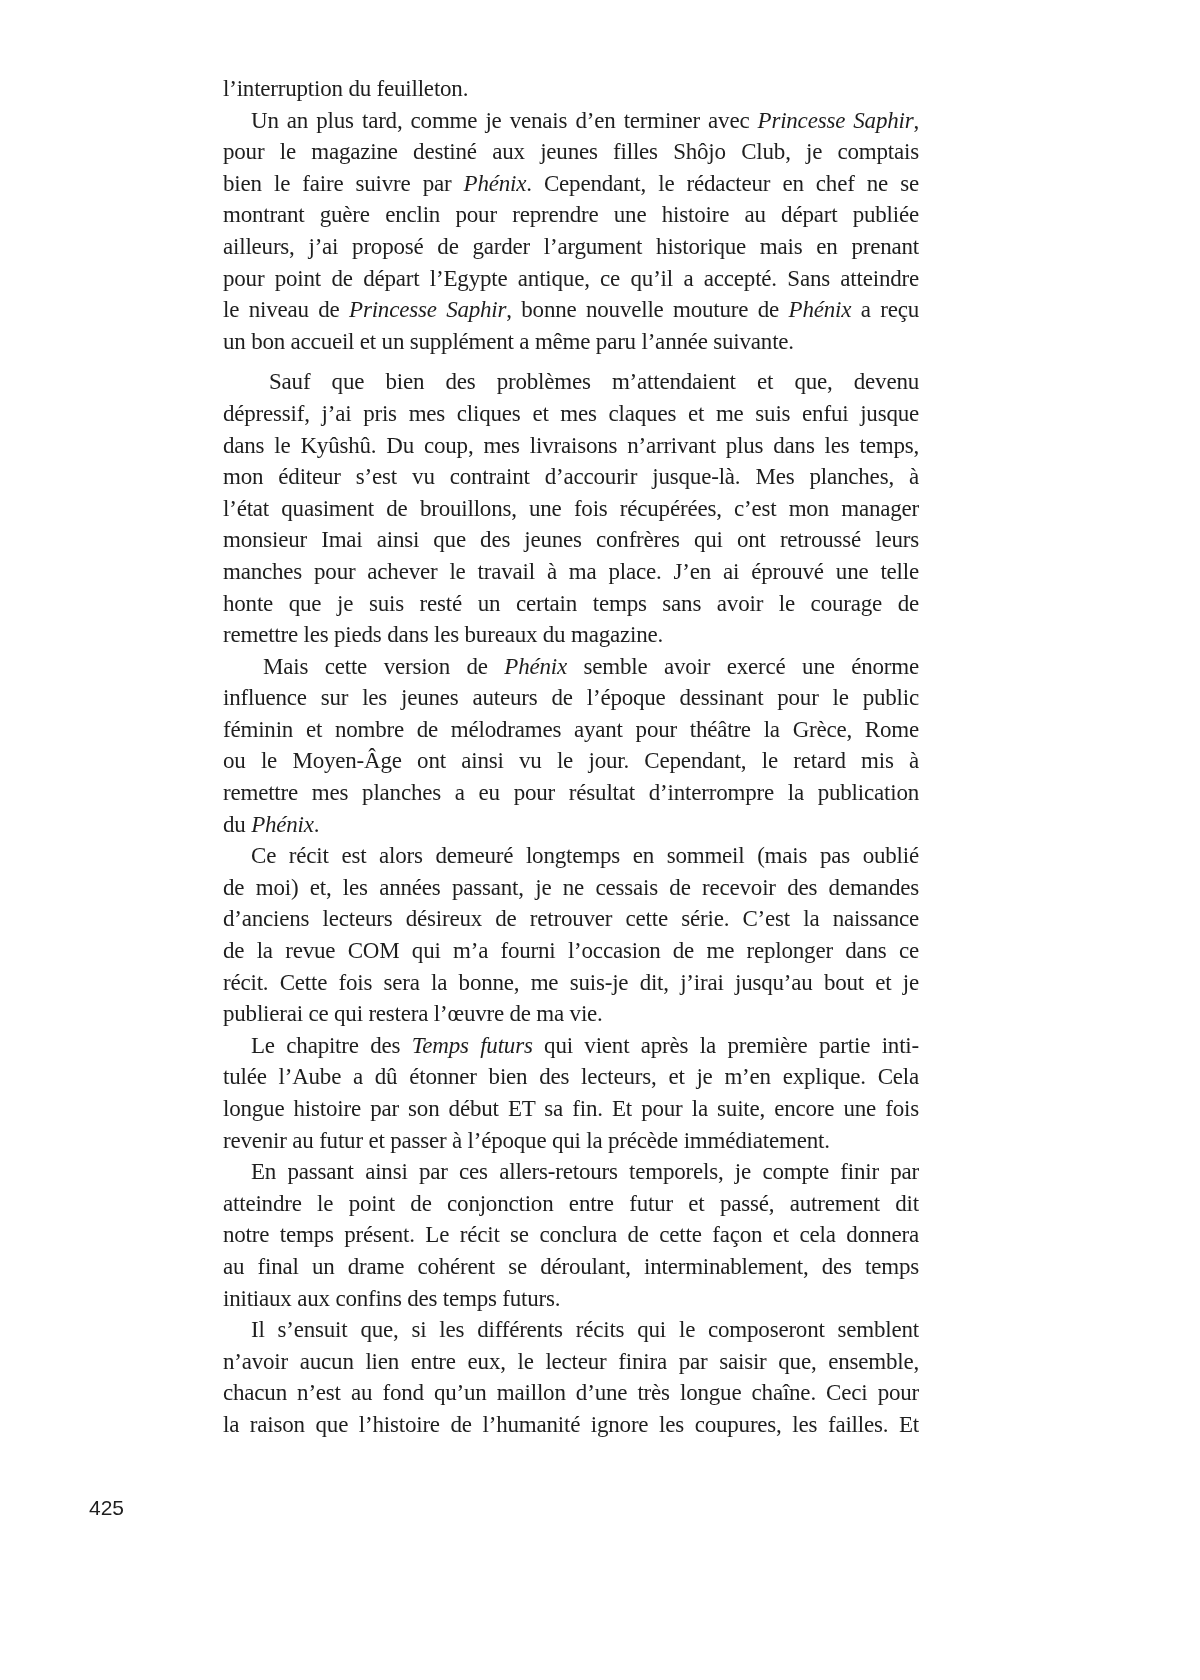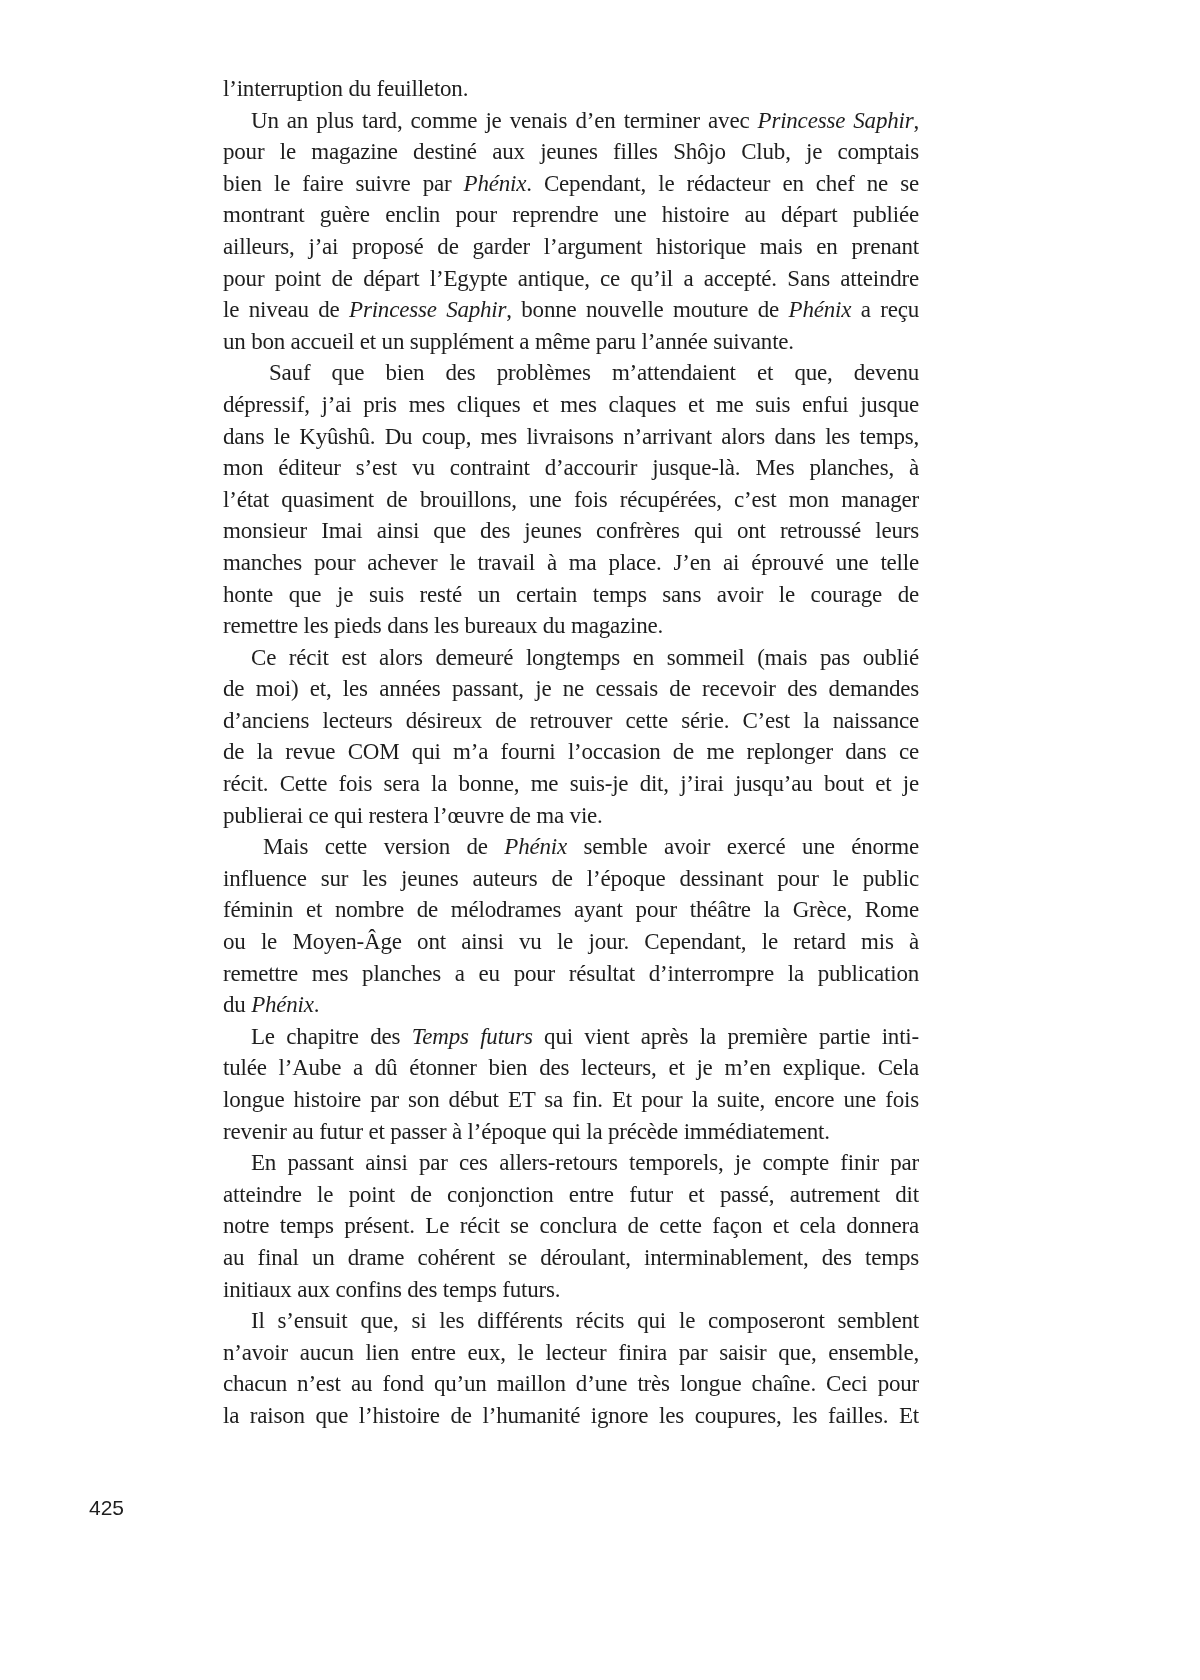--- a/index.html
+++ b/index.html
@@ -35,21 +35,21 @@
       white-space: nowrap;
       text-align: justify;
       text-align-last: justify;
       height: 31.6px;
       overflow: visible;
     }
     .line.last {
       text-align-last: left;
     }
     .line.indent { padding-left: 28px; }
-    .line.indent-lg { padding-left: 46px; }
+    .line.indent-lg { padding-left: 46px; margin-top: 9px; }
     .line.indent-md { padding-left: 40px; }
     .it { font-style: italic; }
     .page-number {
       position: absolute;
       left: 89px;
       top: 1496px;
       font-family: "Liberation Sans", "DejaVu Sans", sans-serif;
       font-size: 21px;
       color: #1e1e1e;
     }
@@ -68,43 +68,43 @@
         <span class="line"><span>bien le faire suivre par </span><span class="it">Phénix</span><span>. Cependant, le rédacteur en chef ne se</span></span>
         <span class="line"><span>montrant guère enclin pour reprendre une histoire au départ publiée</span></span>
         <span class="line"><span>ailleurs, j’ai proposé de garder l’argument historique mais en prenant</span></span>
         <span class="line"><span>pour point de départ l’Egypte antique, ce qu’il a accepté. Sans atteindre</span></span>
         <span class="line"><span>le niveau de </span><span class="it">Princesse Saphir</span><span>, bonne nouvelle mouture de </span><span class="it">Phénix</span><span> a reçu</span></span>
         <span class="line last"><span>un bon accueil et un supplément a même paru l’année suivante.</span></span>
       </div>
       <div>
         <span class="line indent-lg"><span>Sauf que bien des problèmes m’attendaient et que, devenu</span></span>
         <span class="line"><span>dépressif, j’ai pris mes cliques et mes claques et me suis enfui jusque</span></span>
-        <span class="line"><span>dans le Kyûshû. Du coup, mes livraisons n’arrivant alors dans les temps,</span></span>
+        <span class="line"><span>dans le Kyûshû. Du coup, mes livraisons n’arrivant plus dans les temps,</span></span>
         <span class="line"><span>mon éditeur s’est vu contraint d’accourir jusque-là. Mes planches, à</span></span>
         <span class="line"><span>l’état quasiment de brouillons, une fois récupérées, c’est mon manager</span></span>
         <span class="line"><span>monsieur Imai ainsi que des jeunes confrères qui ont retroussé leurs</span></span>
         <span class="line"><span>manches pour achever le travail à ma place. J’en ai éprouvé une telle</span></span>
         <span class="line"><span>honte que je suis resté un certain temps sans avoir le courage de</span></span>
         <span class="line last"><span>remettre les pieds dans les bureaux du magazine.</span></span>
       </div>
       <div>
+        <span class="line indent-md"><span>Mais cette version de </span><span class="it">Phénix</span><span> semble avoir exercé une énorme</span></span>
+        <span class="line"><span>influence sur les jeunes auteurs de l’époque dessinant pour le public</span></span>
+        <span class="line"><span>féminin et nombre de mélodrames ayant pour théâtre la Grèce, Rome</span></span>
+        <span class="line"><span>ou le Moyen-Âge ont ainsi vu le jour. Cependant, le retard mis à</span></span>
+        <span class="line"><span>remettre mes planches a eu pour résultat d’interrompre la publication</span></span>
+        <span class="line last"><span>du </span><span class="it">Phénix</span><span>.</span></span>
+      </div>
+      <div>
         <span class="line indent"><span>Ce récit est alors demeuré longtemps en sommeil (mais pas oublié</span></span>
         <span class="line"><span>de moi) et, les années passant, je ne cessais de recevoir des demandes</span></span>
         <span class="line"><span>d’anciens lecteurs désireux de retrouver cette série. C’est la naissance</span></span>
         <span class="line"><span>de la revue COM qui m’a fourni l’occasion de me replonger dans ce</span></span>
         <span class="line"><span>récit. Cette fois sera la bonne, me suis-je dit, j’irai jusqu’au bout et je</span></span>
         <span class="line last"><span>publierai ce qui restera l’œuvre de ma vie.</span></span>
-      </div>
-      <div>
-        <span class="line indent-md"><span>Mais cette version de </span><span class="it">Phénix</span><span> semble avoir exercé une énorme</span></span>
-        <span class="line"><span>influence sur les jeunes auteurs de l’époque dessinant pour le public</span></span>
-        <span class="line"><span>féminin et nombre de mélodrames ayant pour théâtre la Grèce, Rome</span></span>
-        <span class="line"><span>ou le Moyen-Âge ont ainsi vu le jour. Cependant, le retard mis à</span></span>
-        <span class="line"><span>remettre mes planches a eu pour résultat d’interrompre la publication</span></span>
-        <span class="line last"><span>du </span><span class="it">Phénix</span><span>.</span></span>
       </div>
       <div>
         <span class="line indent"><span>Le chapitre des </span><span class="it">Temps futurs</span><span> qui vient après la première partie inti-</span></span>
         <span class="line"><span>tulée l’Aube a dû étonner bien des lecteurs, et je m’en explique. Cela</span></span>
         <span class="line"><span>longue histoire par son début ET sa fin. Et pour la suite, encore une fois</span></span>
         <span class="line last"><span>revenir au futur et passer à l’époque qui la précède immédiatement.</span></span>
       </div>
       <div>
         <span class="line indent"><span>En passant ainsi par ces allers-retours temporels, je compte finir par</span></span>
         <span class="line"><span>atteindre le point de conjonction entre futur et passé, autrement dit</span></span>

